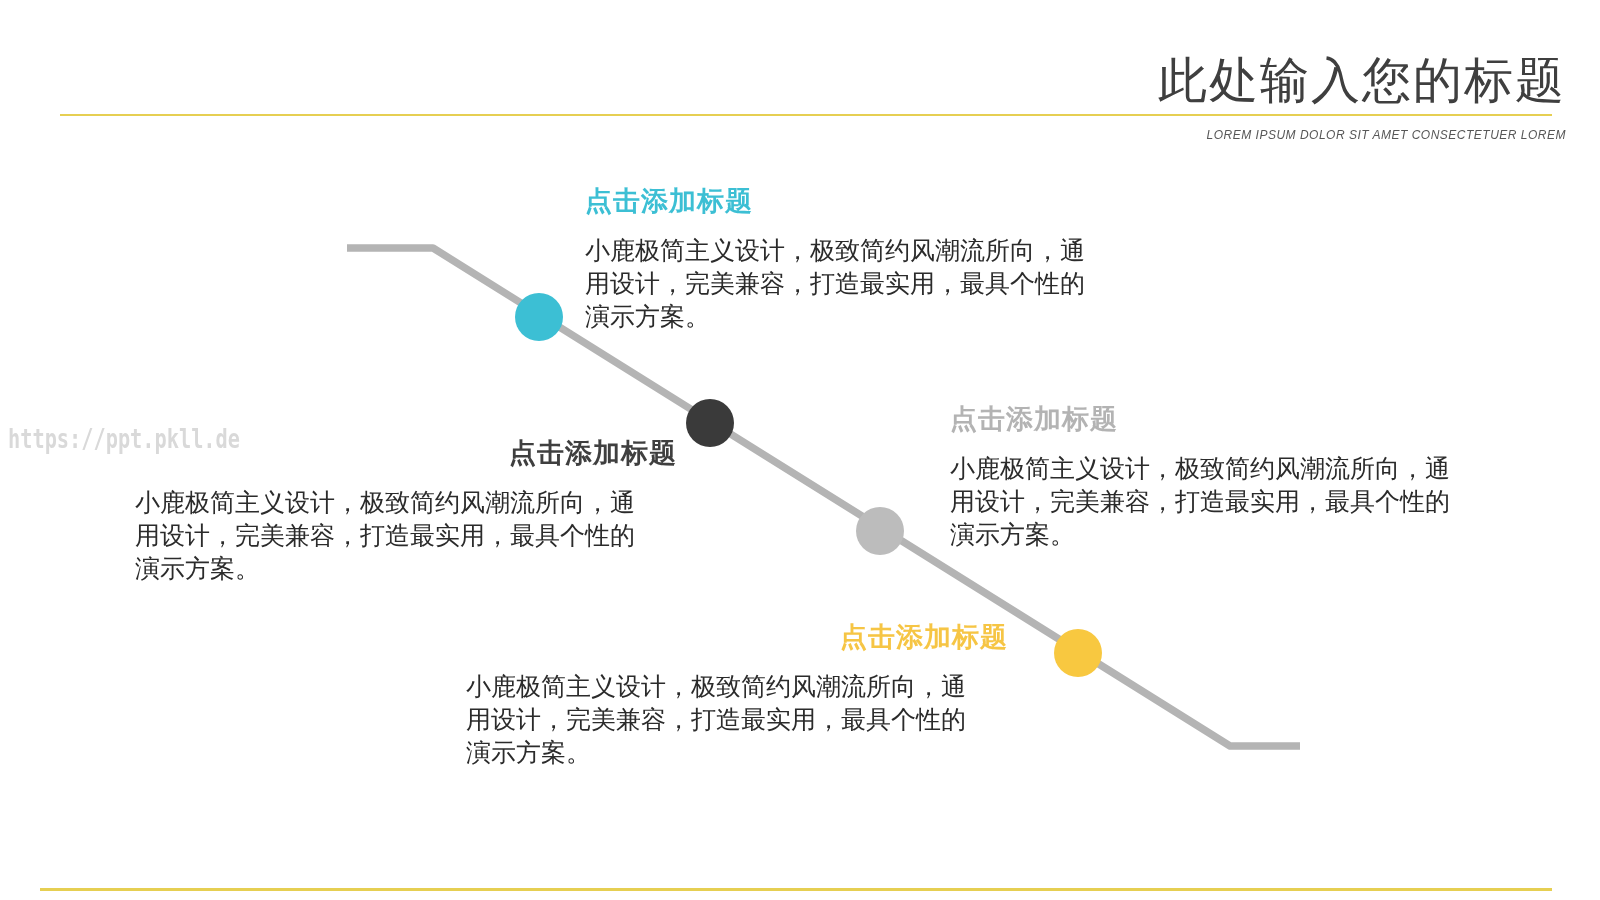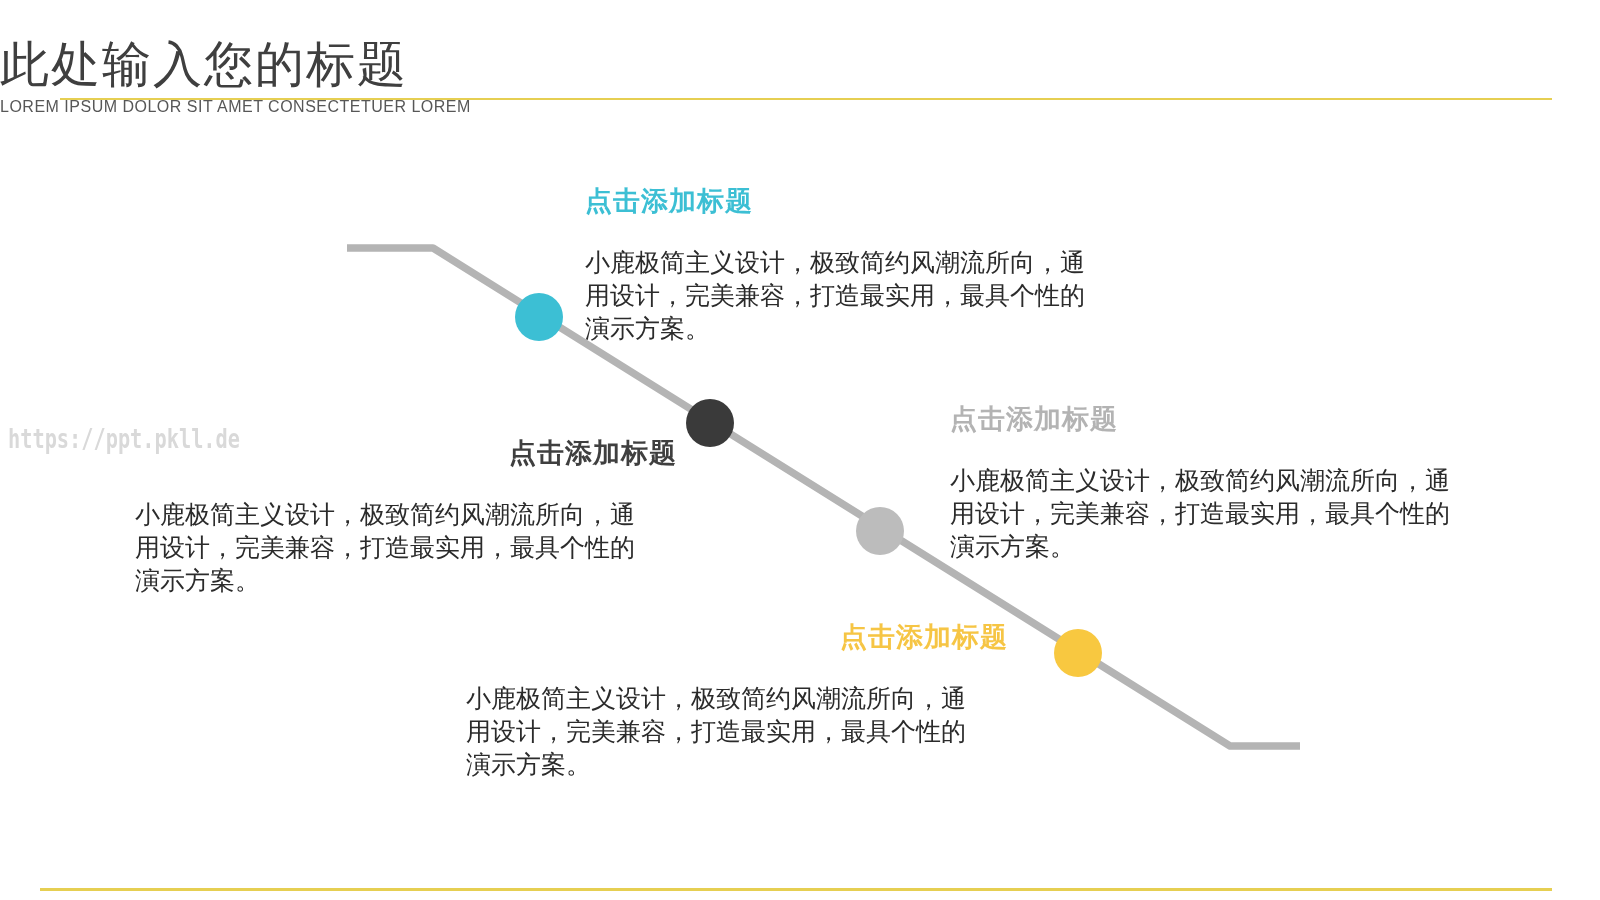--- a/index.html
+++ b/index.html
@@ -7,39 +7,41 @@
   .slide {
     position: relative;
     width: 1600px;
     height: 900px;
     background: #ffffff;
     overflow: hidden;
     font-family: "Liberation Sans", sans-serif;
   }
 
   
-  .header { position: absolute; left: 0; top: 0; width: 1566px; text-align: left; }
+  .header { position: absolute; left: 0; top: 16px; width: 1566px; text-align: right; }
   .page-title {
     margin-top: 32px;
     font-size: 49px;
     font-weight: 400;
     letter-spacing: 2px;
     color: #3f3f3f;
     font-family: "Liberation Sans", sans-serif;
   }
   .title-divider {
     position: absolute;
     left: 60px; top: 98px;
     width: 1492px; height: 2px;
   }
   .page-subtitle {
-    font-size: 16px;
+    margin-top: 14px;
+    font-size: 12px;
     letter-spacing: 0.5px;
     color: #575757;
     font-family: "Liberation Sans", sans-serif;
+    font-style: italic;
   }
 
   
   .watermark {
     position: absolute;
     left: 8px; top: 424px;
     font-family: "DejaVu Sans Mono", monospace;
     font-weight: bold;
     font-size: 26px;
     color: #d9d9d9;
@@ -56,21 +58,21 @@
   .block-title {
     font-size: 27px;
     font-weight: bold;
     letter-spacing: 1px;
     line-height: 42px;
     font-family: "Liberation Sans", sans-serif;
     white-space: nowrap;
   }
   .block.align-right .block-title { text-align: right; }
   .block-body {
-    margin-top: 24px;
+    margin-top: 12px;
     font-family: "Liberation Serif", "DejaVu Serif", serif;
     font-size: 25px;
     line-height: 33px;
     color: #2b2b2b;
   }
   .body-line { white-space: nowrap; }
 
   .block-1 { left: 585px; top: 180px; width: 542px; }
   .block-2 { left: 135px; top: 432px; width: 542px; }
   .block-3 { left: 950px; top: 398px; width: 542px; }

